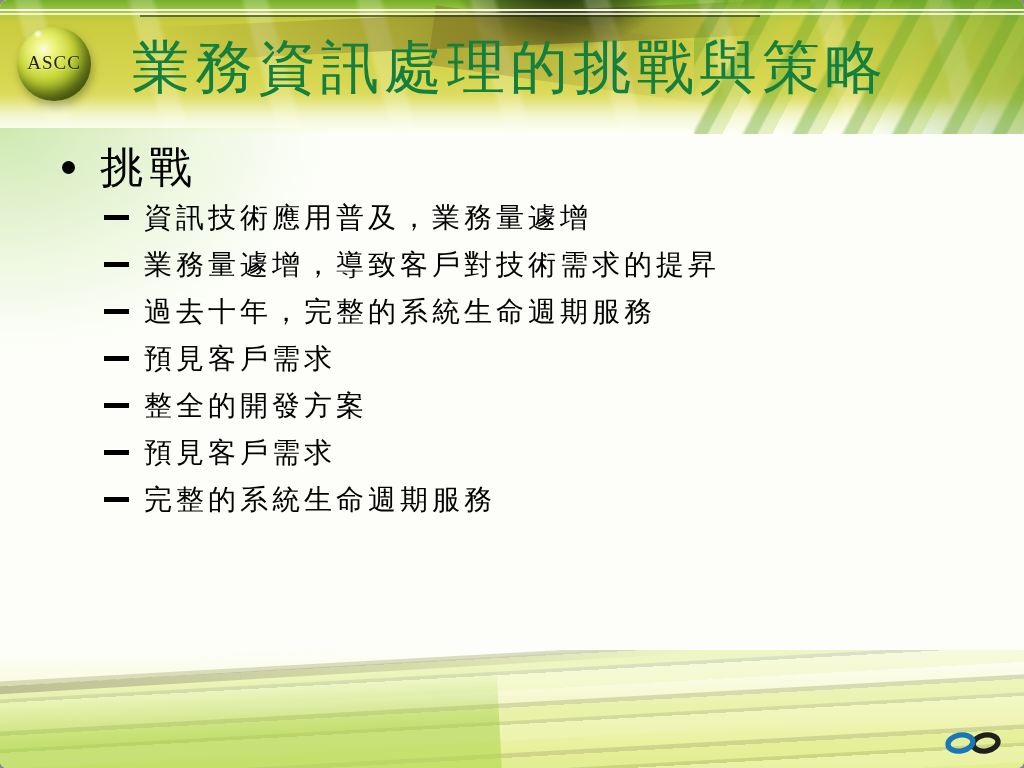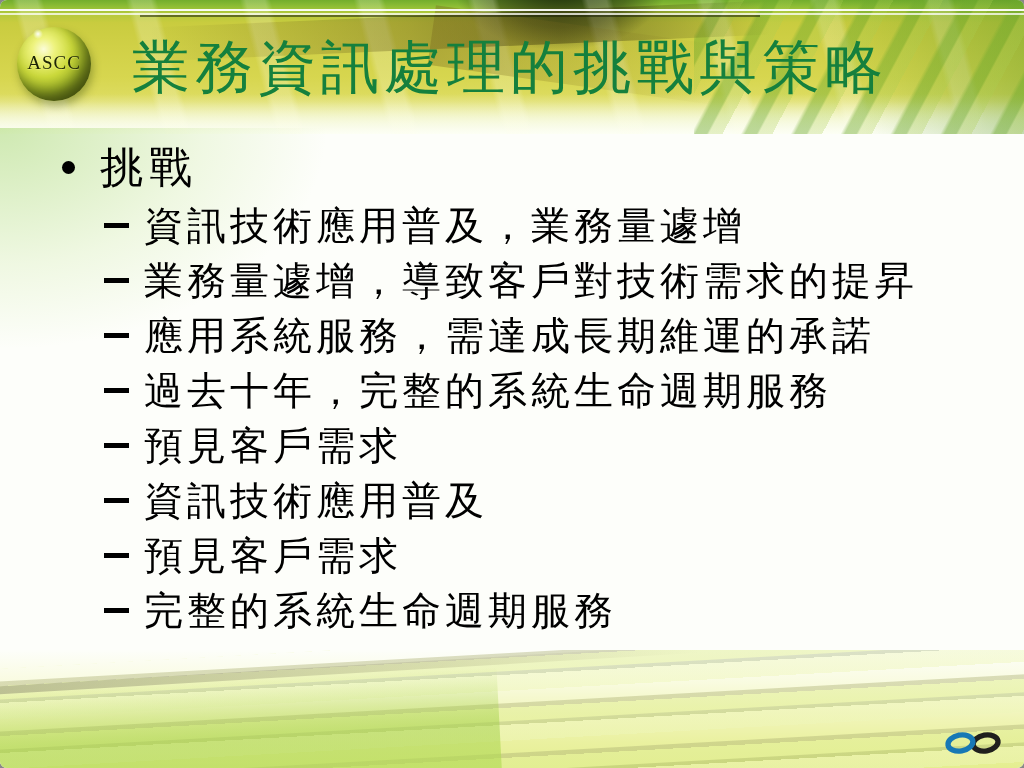--- a/index.html
+++ b/index.html
@@ -62,21 +62,21 @@
   }
   
   .mid-tint{
     position:absolute;left:0;top:128px;width:340px;height:230px;pointer-events:none;
     background:radial-gradient(ellipse at 0% 0%, rgba(160,212,105,.5) 0%, rgba(190,226,140,.22) 42%, rgba(255,255,255,0) 68%);
   }
   
   .content{position:absolute;left:0;top:142px;right:10px;color:#000;}
   .item{display:flex;align-items:flex-start;text-align:center;}
   .item.l1{margin-left:62px;font-size:43px;line-height:52px;letter-spacing:6px;}
-  .item.l2{margin-left:104px;font-size:39px;line-height:47px;letter-spacing:4px;margin-top:8px;}
+  .item.l2{margin-left:104px;font-size:28px;line-height:47px;letter-spacing:4px;}
   .item.l1 ~ .item.l1{margin-top:10px;}
   .dot{flex:none;width:13px;height:13px;border-radius:50%;background:#000;margin:19px 25px 0 0;}
   .dash{flex:none;width:25px;height:5px;background:#000;margin:21px 15px 0 0;}
   .item-text{white-space:nowrap;}
   
   .footer{
     position:absolute;left:0;bottom:0;width:1024px;height:118px;overflow:hidden;
     background:linear-gradient(180deg, rgba(250,252,230,0) 0%, rgba(247,250,212,.7) 28%, #f1f5ba 55%, #eaf1a0 78%, #e4ee90 100%);
   }
   .footer-streaks{
@@ -133,33 +133,29 @@
     <div class="item l2">
       <span class="dash"></span>
       <span class="item-text">資訊技術應用普及，業務量遽增</span>
     </div>
     <div class="item l2">
       <span class="dash"></span>
       <span class="item-text">業務量遽增，導致客戶對技術需求的提昇</span>
     </div>
     <div class="item l2">
       <span class="dash"></span>
-      <span class="item-text">應用系統服務，需達成長期維運的承諾</span>
-    </div>
-    <div class="item l2">
-      <span class="dash"></span>
       <span class="item-text">過去十年，完整的系統生命週期服務</span>
     </div>
     <div class="item l2">
       <span class="dash"></span>
       <span class="item-text">預見客戶需求</span>
     </div>
     <div class="item l2">
       <span class="dash"></span>
-      <span class="item-text">資訊技術應用普及</span>
+      <span class="item-text">整全的開發方案</span>
     </div>
     <div class="item l2">
       <span class="dash"></span>
       <span class="item-text">預見客戶需求</span>
     </div>
     <div class="item l2">
       <span class="dash"></span>
       <span class="item-text">完整的系統生命週期服務</span>
     </div>
   </div>

